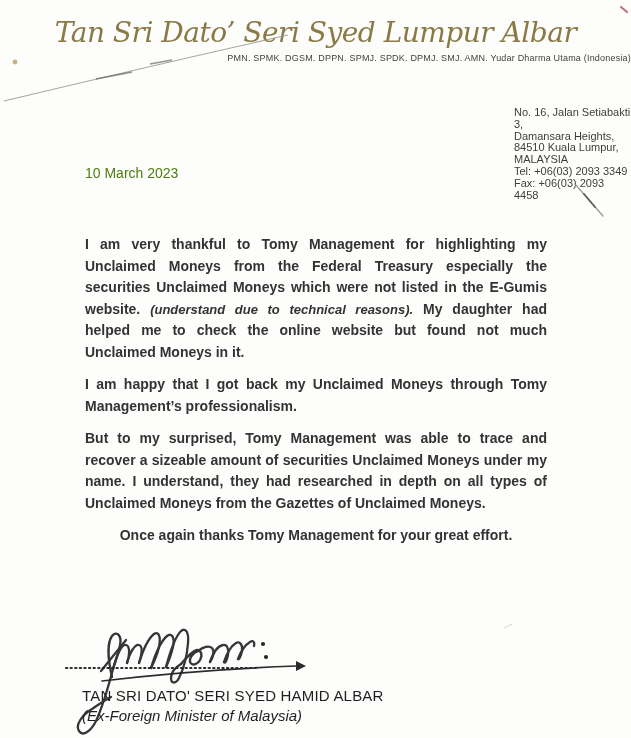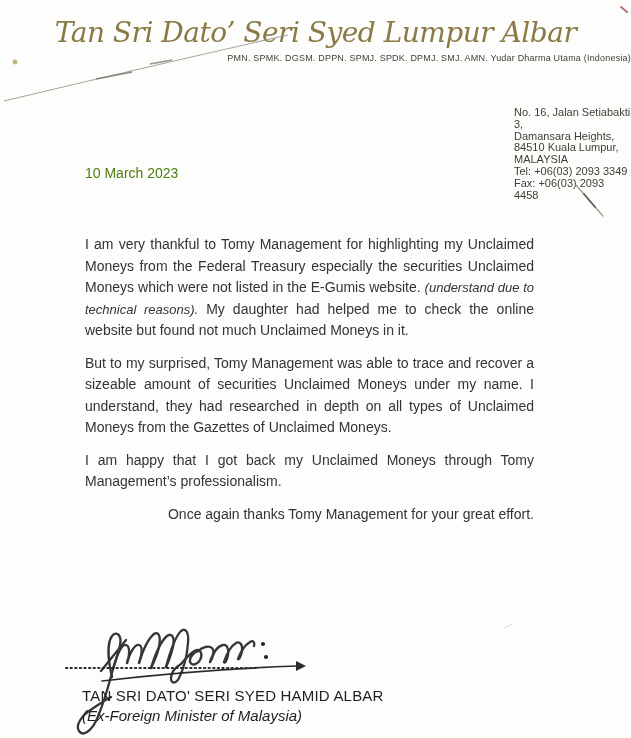--- a/index.html
+++ b/index.html
@@ -26,22 +26,22 @@
   }
   .date {
     position:absolute; top:143px; left:85px;
     font-size:14px; color:#4d7c0f;margin-top:22px;
   }
   .letter-body {
     position:absolute; top:234px; left:85px; width:462px;
     font-size:14px; line-height:21.5px; color:#333333;
     text-align:justify;
   }
-  .letter-body p { margin:0 13px 11px 0; }
-  .letter-body p.no-justify { text-align:right; }
+  .letter-body p { margin:0 0 11px 0;font-weight:bold; }
+  .letter-body p.no-justify { text-align:center; }
   .letter-body em { font-style:italic; font-size:13px; }
   .sig-name {
     position:absolute; top:687px; left:82px;
     font-size:15px; letter-spacing:0.2px; color:#1f1f1f;
     white-space:nowrap;
   }
   .sig-title {
     position:absolute; top:707px; left:82px;
     font-size:15px; font-style:italic; color:#1f1f1f;
     white-space:nowrap;
@@ -66,22 +66,22 @@
     <div>84510 Kuala Lumpur,</div>
     <div>MALAYSIA</div>
     <div>Tel: +06(03) 2093 3349</div>
     <div>Fax: +06(03) 2093 4458</div>
   </div>
 
   <div class="date">10 March 2023</div>
 
   <div class="letter-body">
     <p><span>I am very thankful to Tomy Management for highlighting my Unclaimed Moneys from the Federal Treasury especially the securities Unclaimed Moneys which were not listed in the E-Gumis website. </span><em>(understand due to technical reasons).</em><span> My daughter had helped me to check the online website but found not much Unclaimed Moneys in it.</span></p>
+    <p>I am happy that I got back my Unclaimed Moneys through Tomy Management’s professionalism.</p>
     <p>But to my surprised, Tomy Management was able to trace and recover a sizeable amount of securities Unclaimed Moneys under my name. I understand, they had researched in depth on all types of Unclaimed Moneys from the Gazettes of Unclaimed Moneys.</p>
-    <p>I am happy that I got back my Unclaimed Moneys through Tomy Management’s professionalism.</p>
     <p class="no-justify">Once again thanks Tomy Management for your great effort.</p>
   </div>
 
   <div class="sig-name">TAN SRI DATO' SERI SYED HAMID ALBAR</div>
 
   <div class="sig-title">(Ex-Foreign Minister of Malaysia)</div>
 
   <svg class="ink-overlay" width="631" height="738" viewBox="0 0 631 738" xmlns="http://www.w3.org/2000/svg">
 
     <g>

